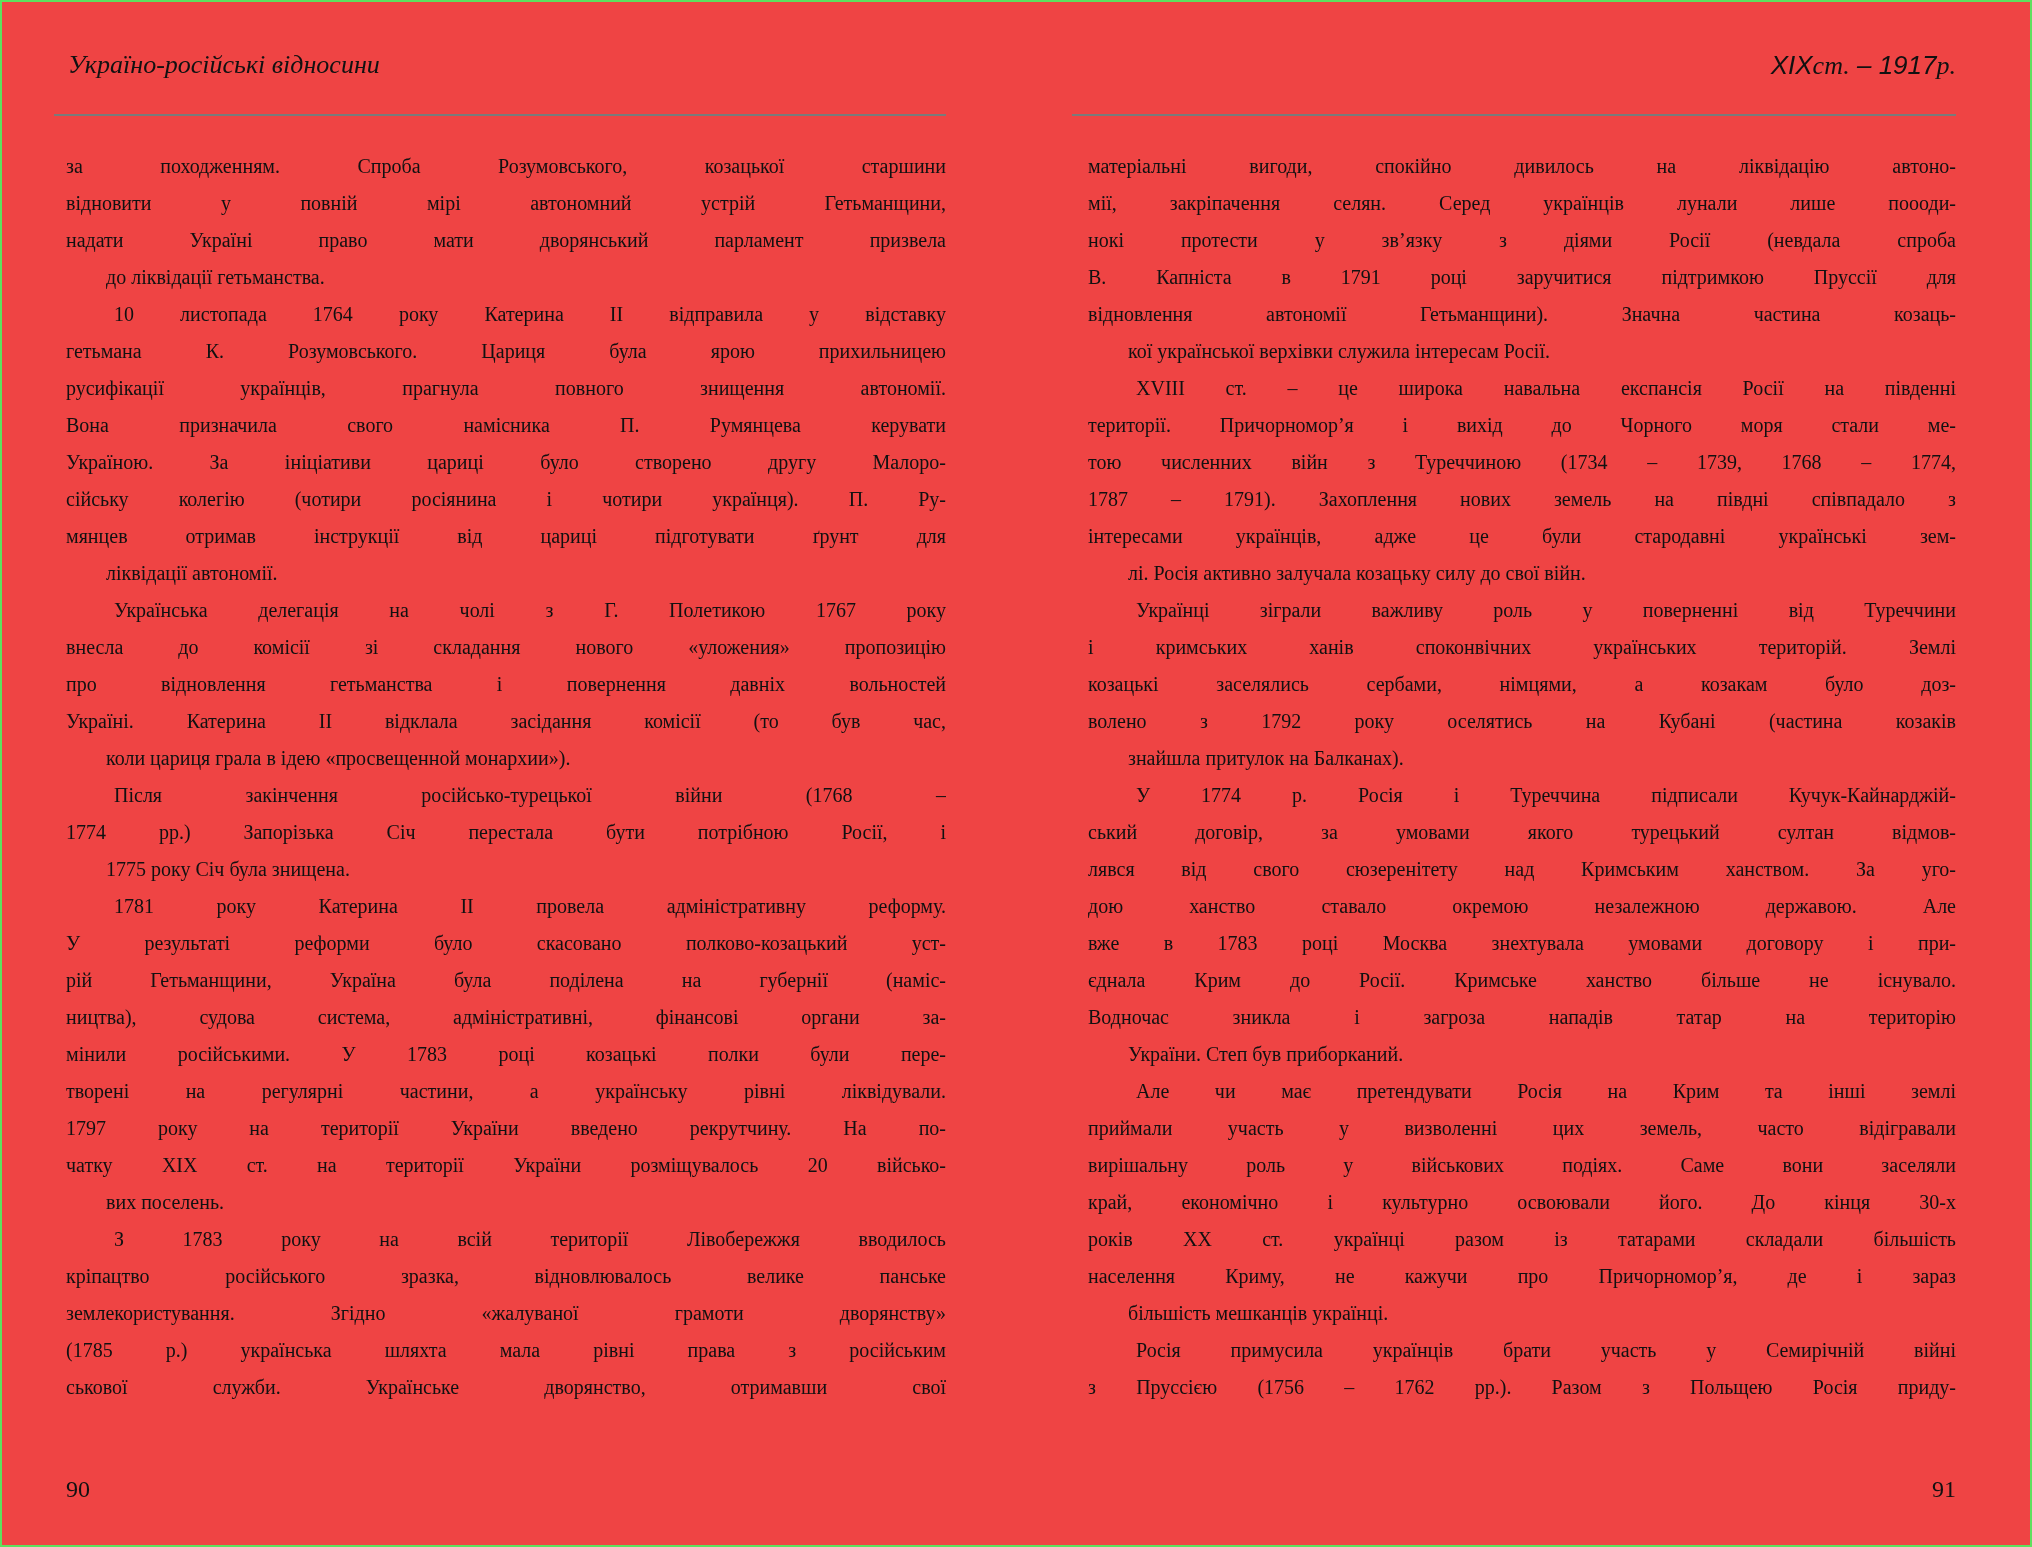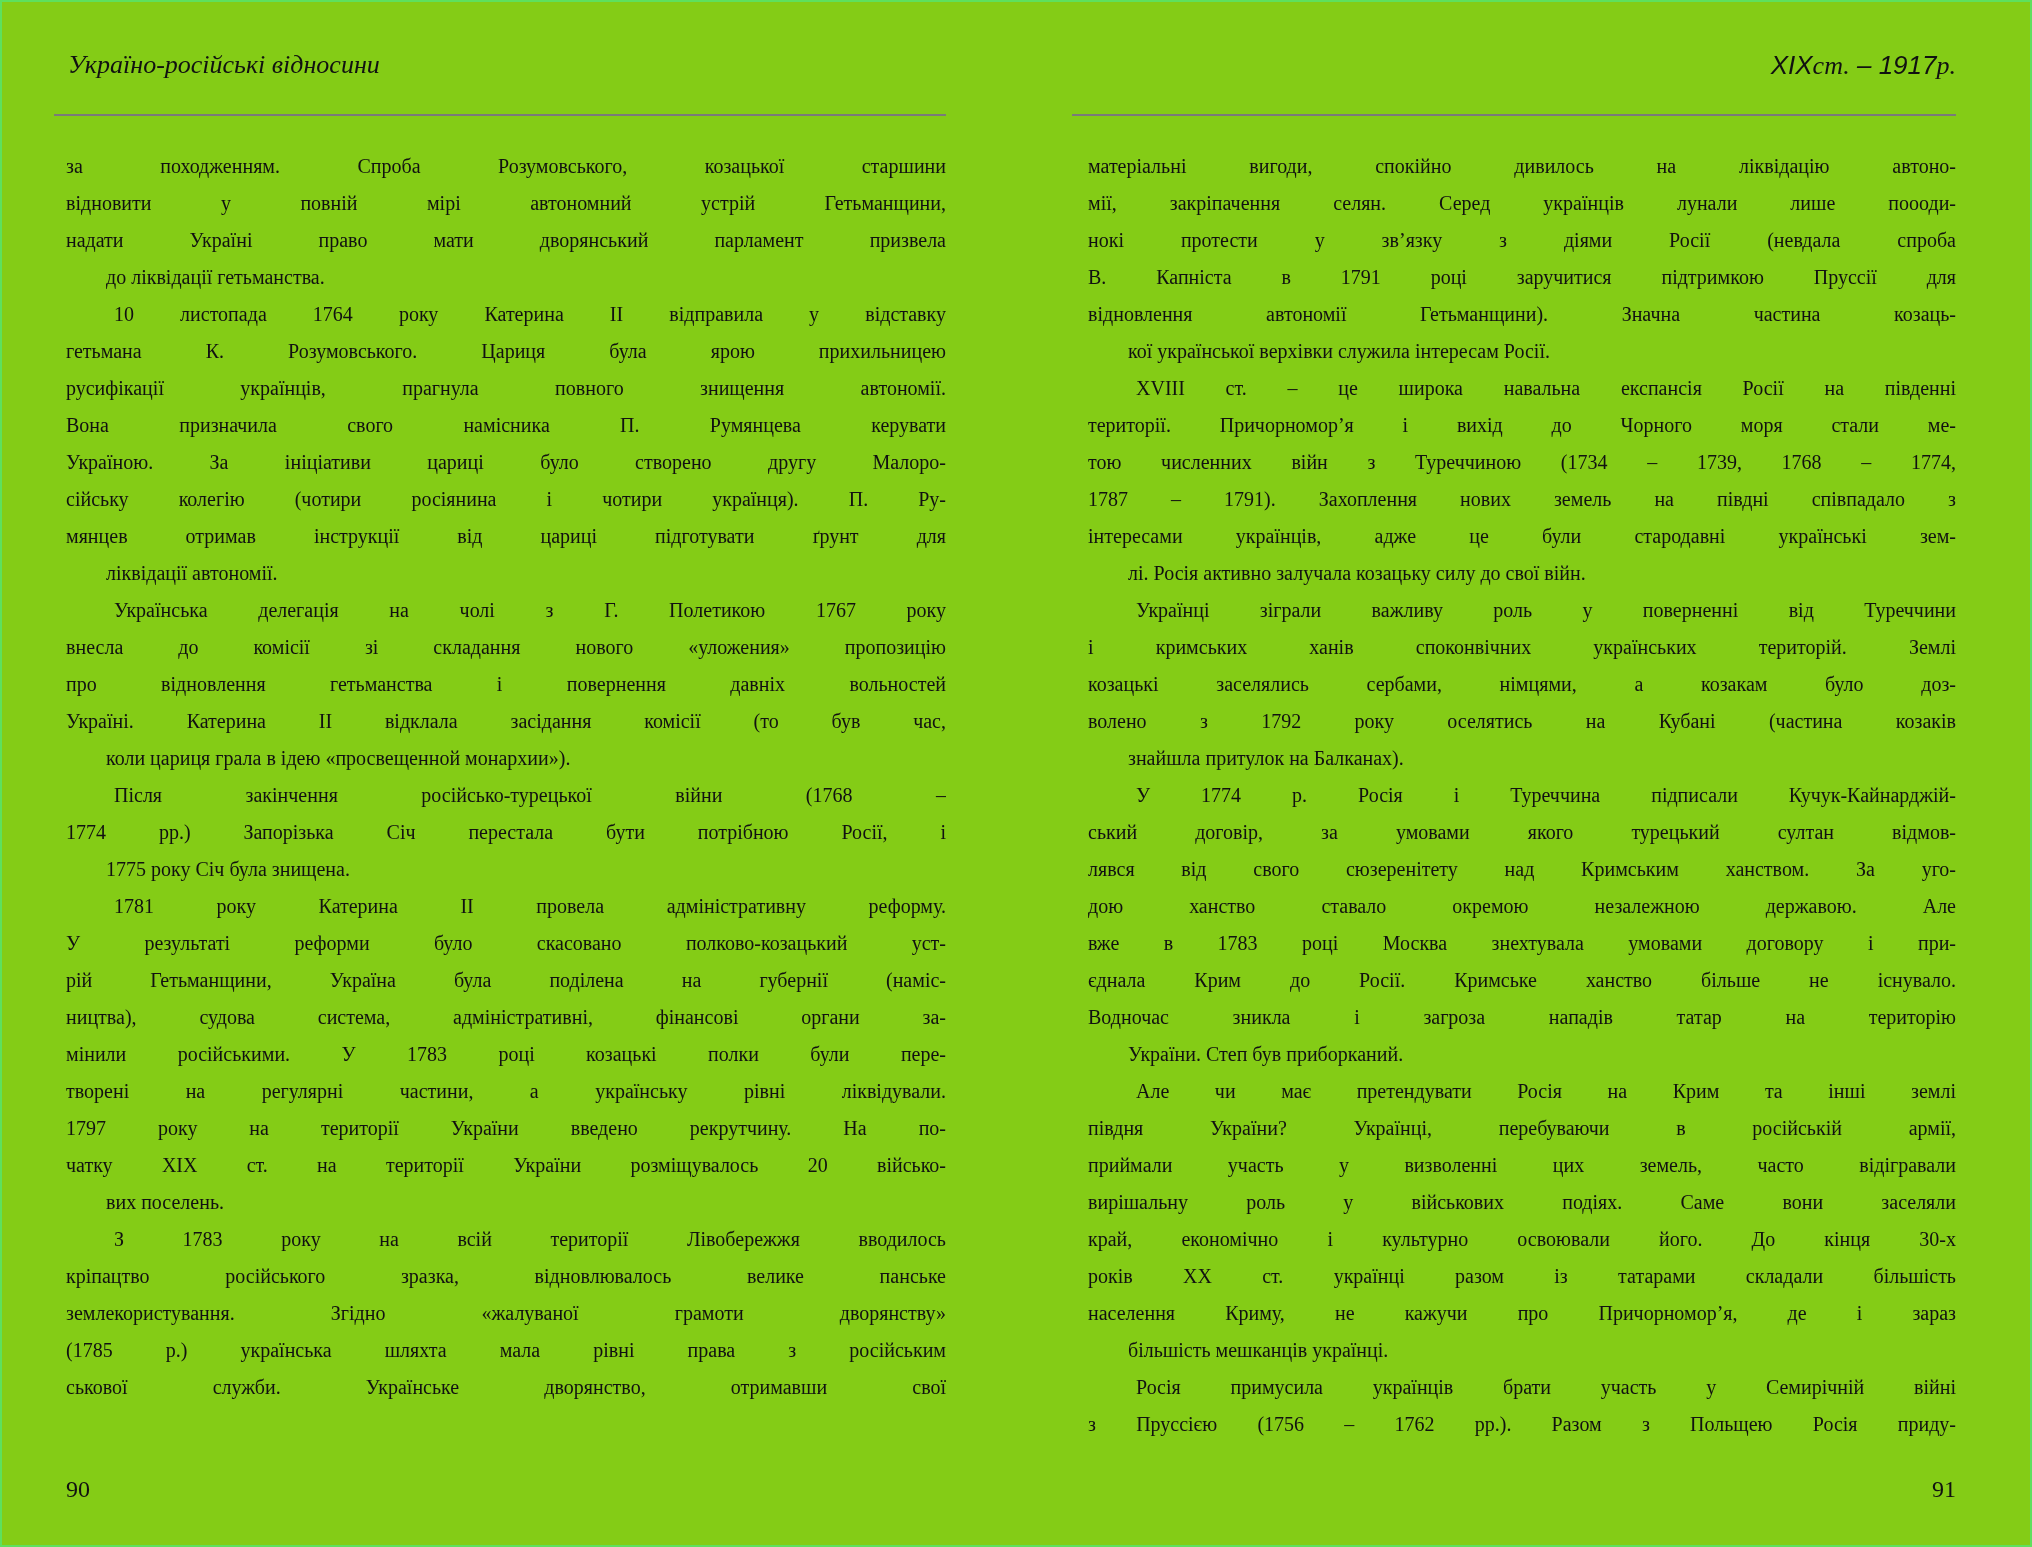--- a/index.html
+++ b/index.html
@@ -11,21 +11,21 @@
       width: 2032px;
       height: 1547px;
       position: relative;
       overflow: hidden;
     }
     .frame {
       position: absolute;
       left: 0; top: 0;
       width: 2028px; height: 1543px;
       border: 2px solid #5ee05e;
-      background: #84cc16;
+      background: #ef4444;
     }
     .page {
       position: absolute;
       top: 0;
       height: 1543px;
     }
     .page.left { left: 52px; width: 892px; }
     .page.right { left: 1086px; width: 868px; }
 
     .running-head {
@@ -166,21 +166,20 @@
         <div class="line last"><span class="line-inner">знайшла притулок на Балканах).</span></div>
         <div class="line indent"><span class="line-inner">У 1774 р. Росія і Туреччина підписали Кучук-Кайнарджій-</span></div>
         <div class="line"><span class="line-inner">ський договір, за умовами якого турецький султан відмов-</span></div>
         <div class="line"><span class="line-inner">лявся від свого сюзеренітету над Кримським ханством. За уго-</span></div>
         <div class="line"><span class="line-inner">дою ханство ставало окремою незалежною державою. Але</span></div>
         <div class="line"><span class="line-inner">вже в 1783 році Москва знехтувала умовами договору і при-</span></div>
         <div class="line"><span class="line-inner">єднала Крим до Росії. Кримське ханство більше не існувало.</span></div>
         <div class="line"><span class="line-inner">Водночас зникла і загроза нападів татар на територію</span></div>
         <div class="line last"><span class="line-inner">України. Степ був приборканий.</span></div>
         <div class="line indent"><span class="line-inner">Але чи має претендувати Росія на Крим та інші землі</span></div>
-        <div class="line"><span class="line-inner">півдня України? Українці, перебуваючи в російській армії,</span></div>
         <div class="line"><span class="line-inner">приймали участь у визволенні цих земель, часто відігравали</span></div>
         <div class="line"><span class="line-inner">вирішальну роль у військових подіях. Саме вони заселяли</span></div>
         <div class="line"><span class="line-inner">край, економічно і культурно освоювали його. До кінця 30-х</span></div>
         <div class="line"><span class="line-inner">років XX ст. українці разом із татарами складали більшість</span></div>
         <div class="line"><span class="line-inner">населення Криму, не кажучи про Причорномор’я, де і зараз</span></div>
         <div class="line last"><span class="line-inner">більшість мешканців українці.</span></div>
         <div class="line indent"><span class="line-inner">Росія примусила українців брати участь у Семирічній війні</span></div>
         <div class="line"><span class="line-inner">з Пруссією (1756 – 1762 рр.). Разом з Польщею Росія приду-</span></div>
       </div>
     <div class="page-number">91</div>

